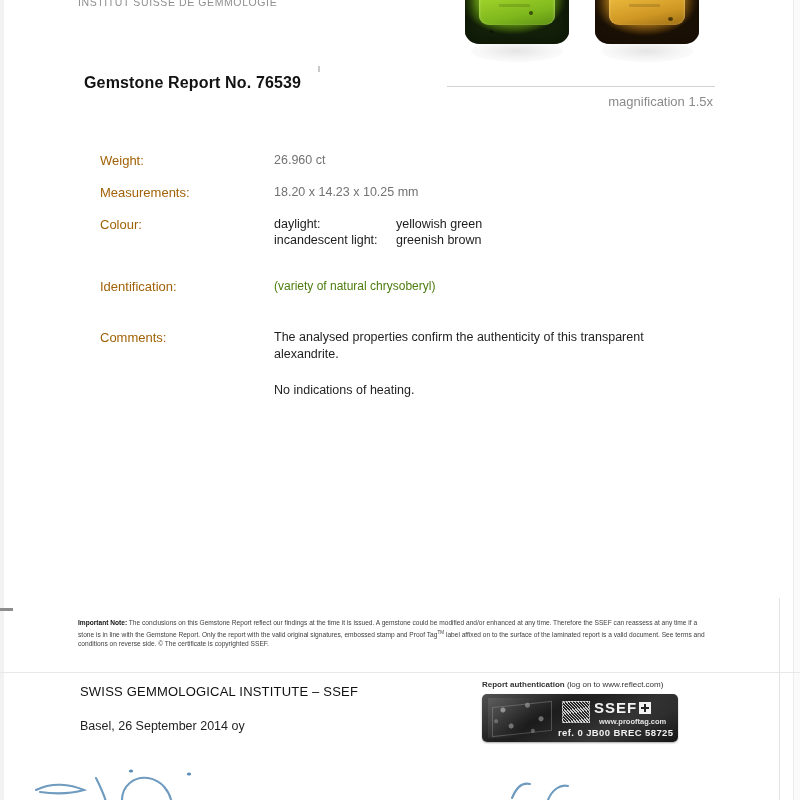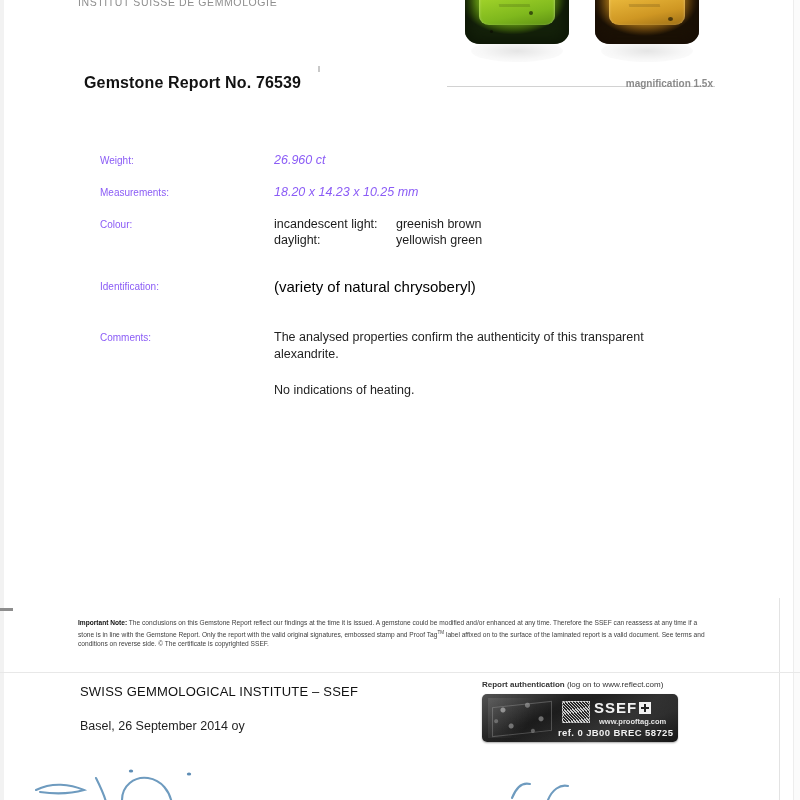--- a/index.html
+++ b/index.html
@@ -121,25 +121,24 @@
   .gem-shadow.s-brown { left: 154px; top: 58px; }
 
   .photo-rule {
     position: absolute;
     left: 0; top: 104px;
     width: 268px; height: 1px;
     background: #d2d2d2;
   }
   .magnification {
     position: absolute;
-    right: 2px; top: 96px;
-    font-size: 10px;
+    right: 2px; top: 112px;
+    font-size: 13px;
     color: #8a8a8a;
     white-space: nowrap;
-    font-weight: bold;
   }
 
   
   .report-title {
     position: absolute;
     left: 84px; top: 74px;
     font-size: 16px;
     font-weight: bold;
     letter-spacing: 0.15px;
     color: #121212;
@@ -160,29 +159,28 @@
   }
   .drow {
     position: relative;
     display: flex;
     align-items: flex-start;
     margin-bottom: 15px;
   }
   .dlabel {
     width: 174px;
     flex: 0 0 174px;
-    font-size: 10px;
-    color: #8b5cf6;
+    font-size: 13px;
+    color: #a16207;
     line-height: 17px;
   }
   .dvalue {
     font-size: 12.5px;
-    color: #8b5cf6;
+    color: #737373;
     line-height: 17px;
-    font-style: italic;
   }
   .colour-grid {
     display: block;
   }
   .colour-line {
     display: flex;
     line-height: 16px;
   }
   .colour-cond {
     width: 122px;
@@ -194,22 +192,22 @@
   }
 
   .row-ident { margin-top: 30px; margin-bottom: 0; }
   .ident-name {
     font-size: 13px;
     letter-spacing: 3.6px;
     color: #111111;
     line-height: 19px;
   }
   .ident-sub {
-    font-size: 15px;
-    color: #000000;
+    font-size: 12px;
+    color: #4d7c0f;
     line-height: 17px;
   }
 
   .row-comments { margin-top: 34px; }
   .comment-p {
     font-size: 12.5px;
     line-height: 16.5px;
     margin: 0 0 20px 0;
     color: #1f1f1f;
   }
@@ -415,26 +413,26 @@
 
     <div class="drow">
       <div class="dlabel">Measurements:</div>
       <div class="dvalue">18.20  x  14.23  x  10.25 mm</div>
     </div>
 
     <div class="drow">
       <div class="dlabel">Colour:</div>
       <div class="colour-grid">
         <div class="colour-line">
+          <div class="colour-cond">daylight:</div>
+          <div class="colour-val">yellowish green</div>
+        </div>
+        <div class="colour-line">
           <div class="colour-cond">incandescent light:</div>
           <div class="colour-val">greenish brown</div>
-        </div>
-        <div class="colour-line">
-          <div class="colour-cond">daylight:</div>
-          <div class="colour-val">yellowish green</div>
         </div>
       </div>
     </div>
 
     <div class="drow row-ident">
       <div class="dlabel">Identification:</div>
       <div>
         <div class="ident-sub">(variety of natural chrysoberyl)</div>
       </div>
     </div>

